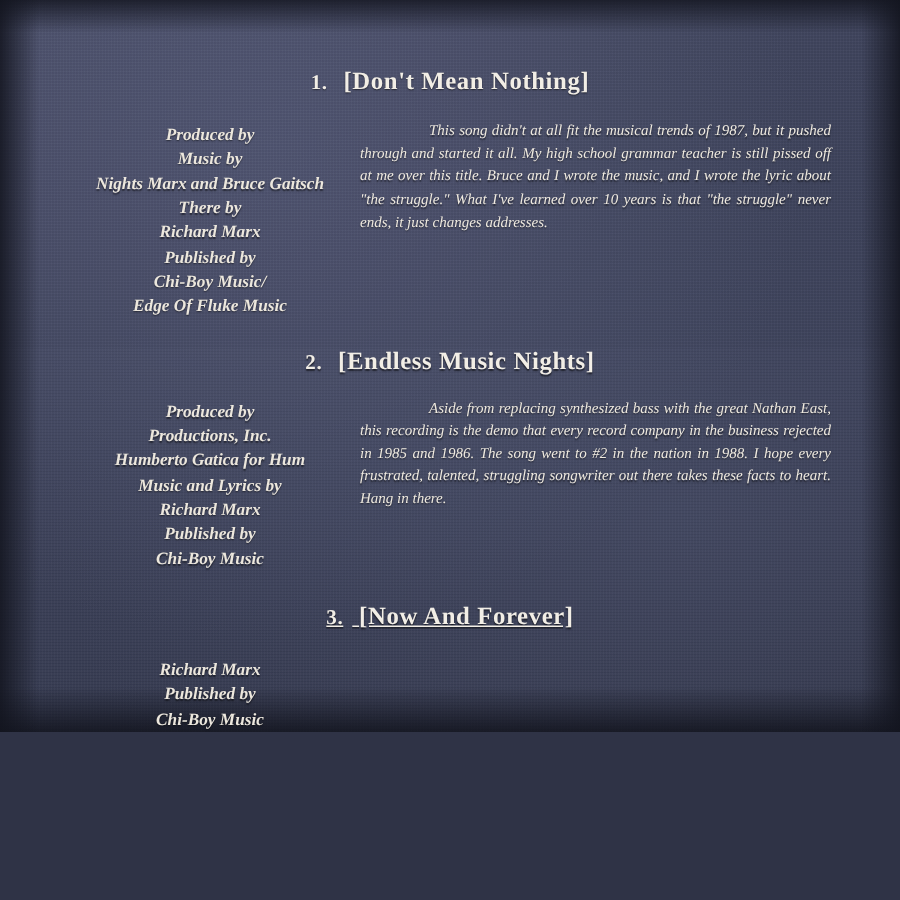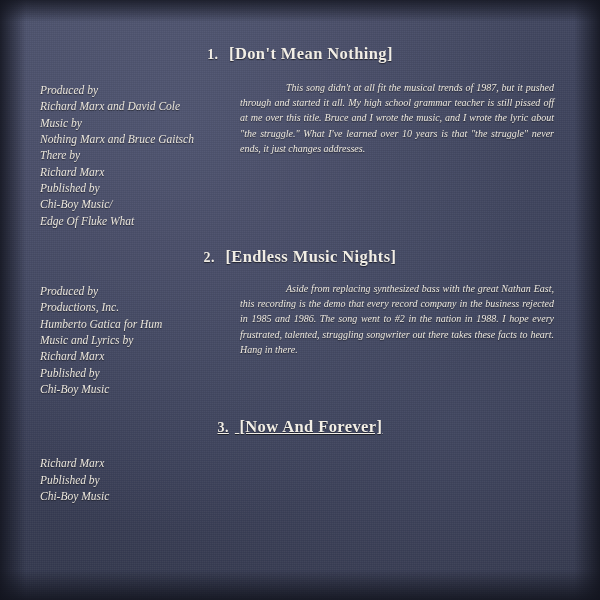--- a/index.html
+++ b/index.html
@@ -11,21 +11,21 @@
     height: 600px;
     background: #2f3346;
     font-family: "Liberation Serif", serif;
     overflow: hidden;
   }
 
   
   #booklet {
     position: relative;
     width: 600px;
-    height: 600px;
+    height: 488px;
     box-sizing: border-box;
     background:
       radial-gradient(ellipse at 30% 20%, rgba(90,95,125,0.55) 0%, rgba(0,0,0,0) 60%),
       radial-gradient(ellipse at 75% 70%, rgba(80,86,115,0.45) 0%, rgba(0,0,0,0) 65%),
       linear-gradient(160deg, #4a4f69 0%, #3e435c 35%, #363b52 65%, #2c3043 100%);
   }
 
   
   #booklet::before {
     content: "";
@@ -79,26 +79,28 @@
   }
 
   .track-body {
     display: flex;
     align-items: flex-start;
   }
 
   .credits {
     width: 200px;
     flex: 0 0 200px;
+    text-align: center;
     color: #ece7dd;
     font-size: 11.5px;
     line-height: 1.42;
     font-style: italic;
     text-shadow: 0 1px 1px rgba(0,0,0,0.5);
     padding-top: 2px;
+    font-weight: bold;
   }
 
   .note {
     flex: 1 1 auto;
     color: #efeae0;
     font-size: 10px;
     line-height: 1.52;
     font-style: italic;
     text-align: justify;
     text-indent: 46px;
@@ -121,28 +123,27 @@
   <div id="content">
 
     <div class="track t1">
       <div class="track-title-row">
         <span class="track-num">1.</span>
         <span class="track-name">[Don't Mean Nothing]</span>
       </div>
       <div class="track-body">
         <div class="credits">
           <div>Produced by</div>
-          <div>Richard Marx and David Cole</div>
           <div>Music by</div>
-          <div>Nothing Marx and Bruce Gaitsch</div>
+          <div>Nights Marx and Bruce Gaitsch</div>
           <div>There by</div>
           <div>Richard Marx</div>
           <div>Published by</div>
           <div>Chi-Boy Music/</div>
-          <div>Edge Of Fluke What</div>
+          <div>Edge Of Fluke Music</div>
         </div>
         <div class="note">This song didn't at all fit the musical trends of 1987, but it pushed through and started it all. My high school grammar teacher is still pissed off at me over this title. Bruce and I wrote the music, and I wrote the lyric about "the struggle." What I've learned over 10 years is that "the struggle" never ends, it just changes addresses.</div>
       </div>
     </div>
 
     <div class="track t2">
       <div class="track-title-row">
         <span class="track-num">2.</span>
         <span class="track-name">[Endless Music Nights]</span>
       </div>

